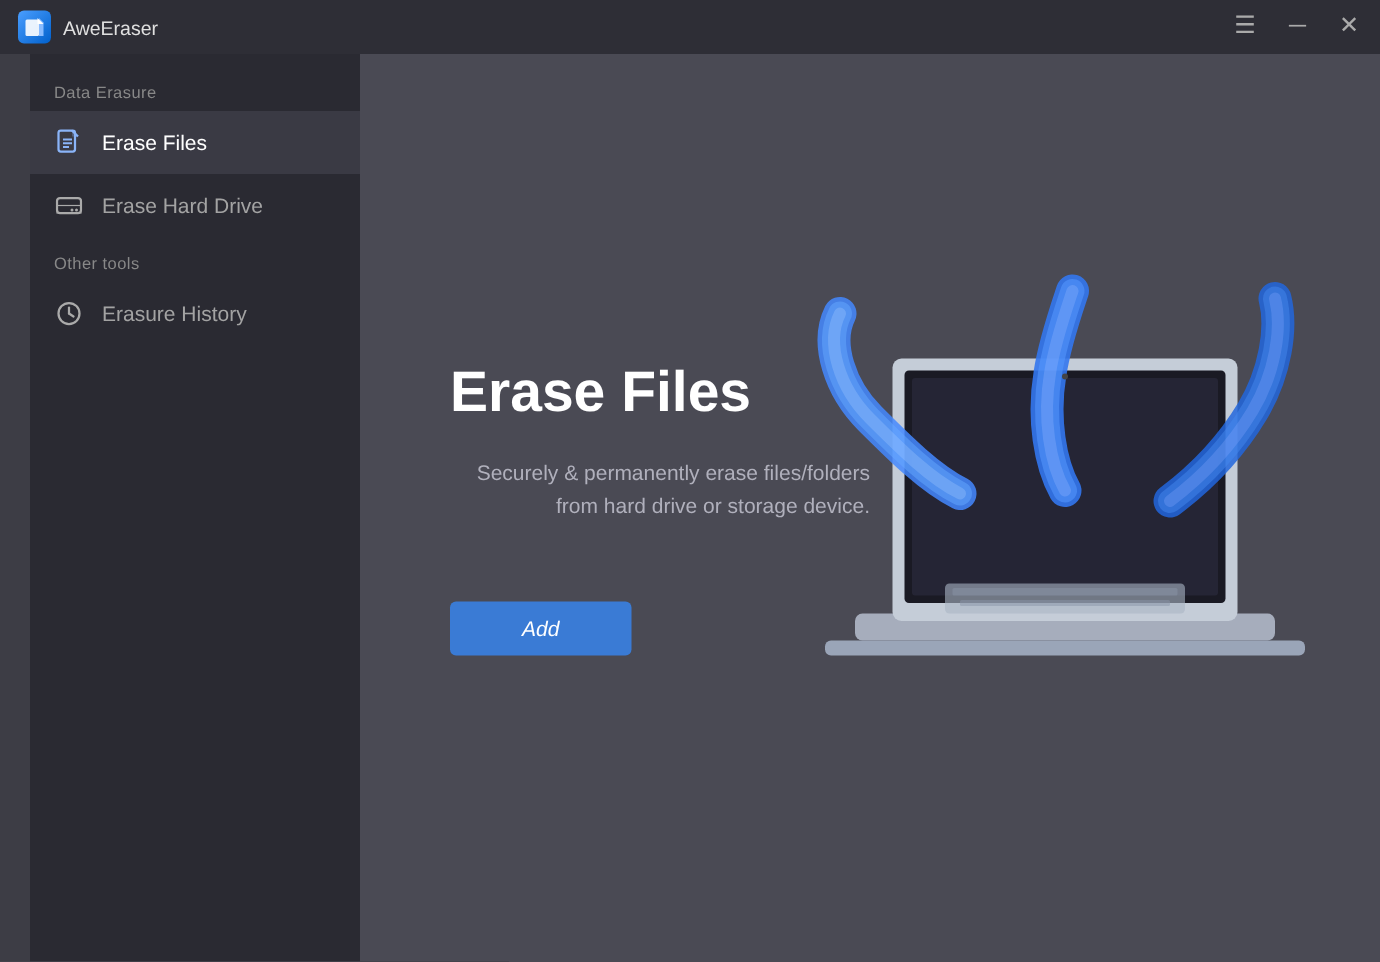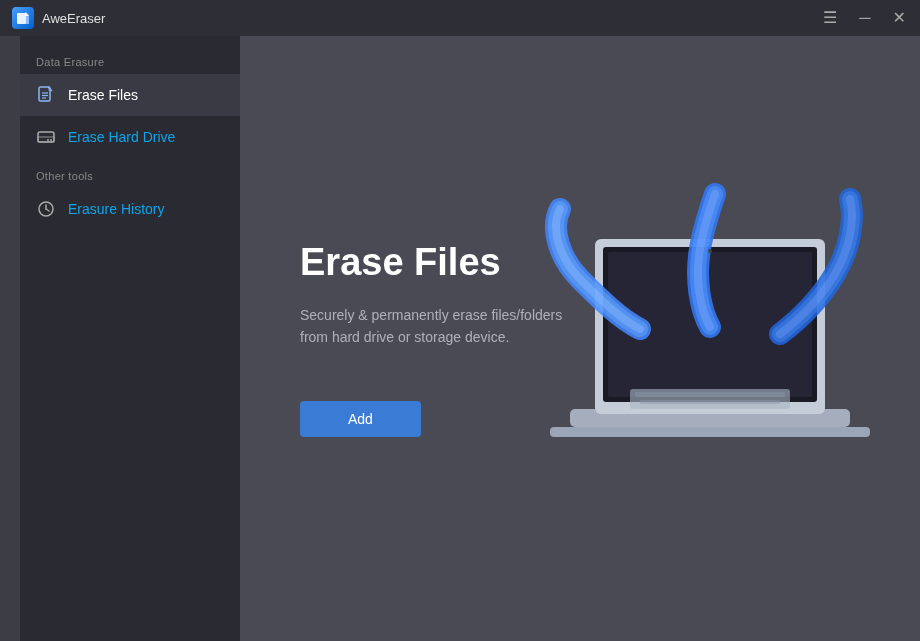--- a/index.html
+++ b/index.html
@@ -84,21 +84,21 @@
       padding: 12px 16px 6px 16px;
       text-transform: none;
       letter-spacing: 0.3px;
     }
     .sidebar-item {
       display: flex;
       align-items: center;
       gap: 12px;
       padding: 11px 16px;
       cursor: pointer;
-      color: #0ea5e9;
+      color: #a3a3a3;
       font-size: 14px;
       border-radius: 0;
       transition: background 0.15s;
     }
     .sidebar-item.active {
       background: #3a3a44;
       color: #fff;
     }
     .sidebar-icon {
       width: 20px;
@@ -129,31 +129,33 @@
       font-weight: 600;
       margin-bottom: 18px;
       line-height: 1.2;
     }
     .content-desc {
       color: #b0b0bc;
       font-size: 14px;
       line-height: 1.6;
       max-width: 280px;
       margin-bottom: 52px;
+      text-align: right;
     }
     .add-button {
       background: #3a7bd5;
       color: #fff;
       border: none;
       border-radius: 4px;
       padding: 10px 48px;
       font-size: 14px;
       cursor: pointer;
       font-weight: 500;
       transition: background 0.15s;
+      font-style: italic;
     }
 
     
     .illustration {
       position: absolute;
       right: 40px;
       top: 50%;
       transform: translateY(-50%);
       width: 340px;
       height: 320px;

